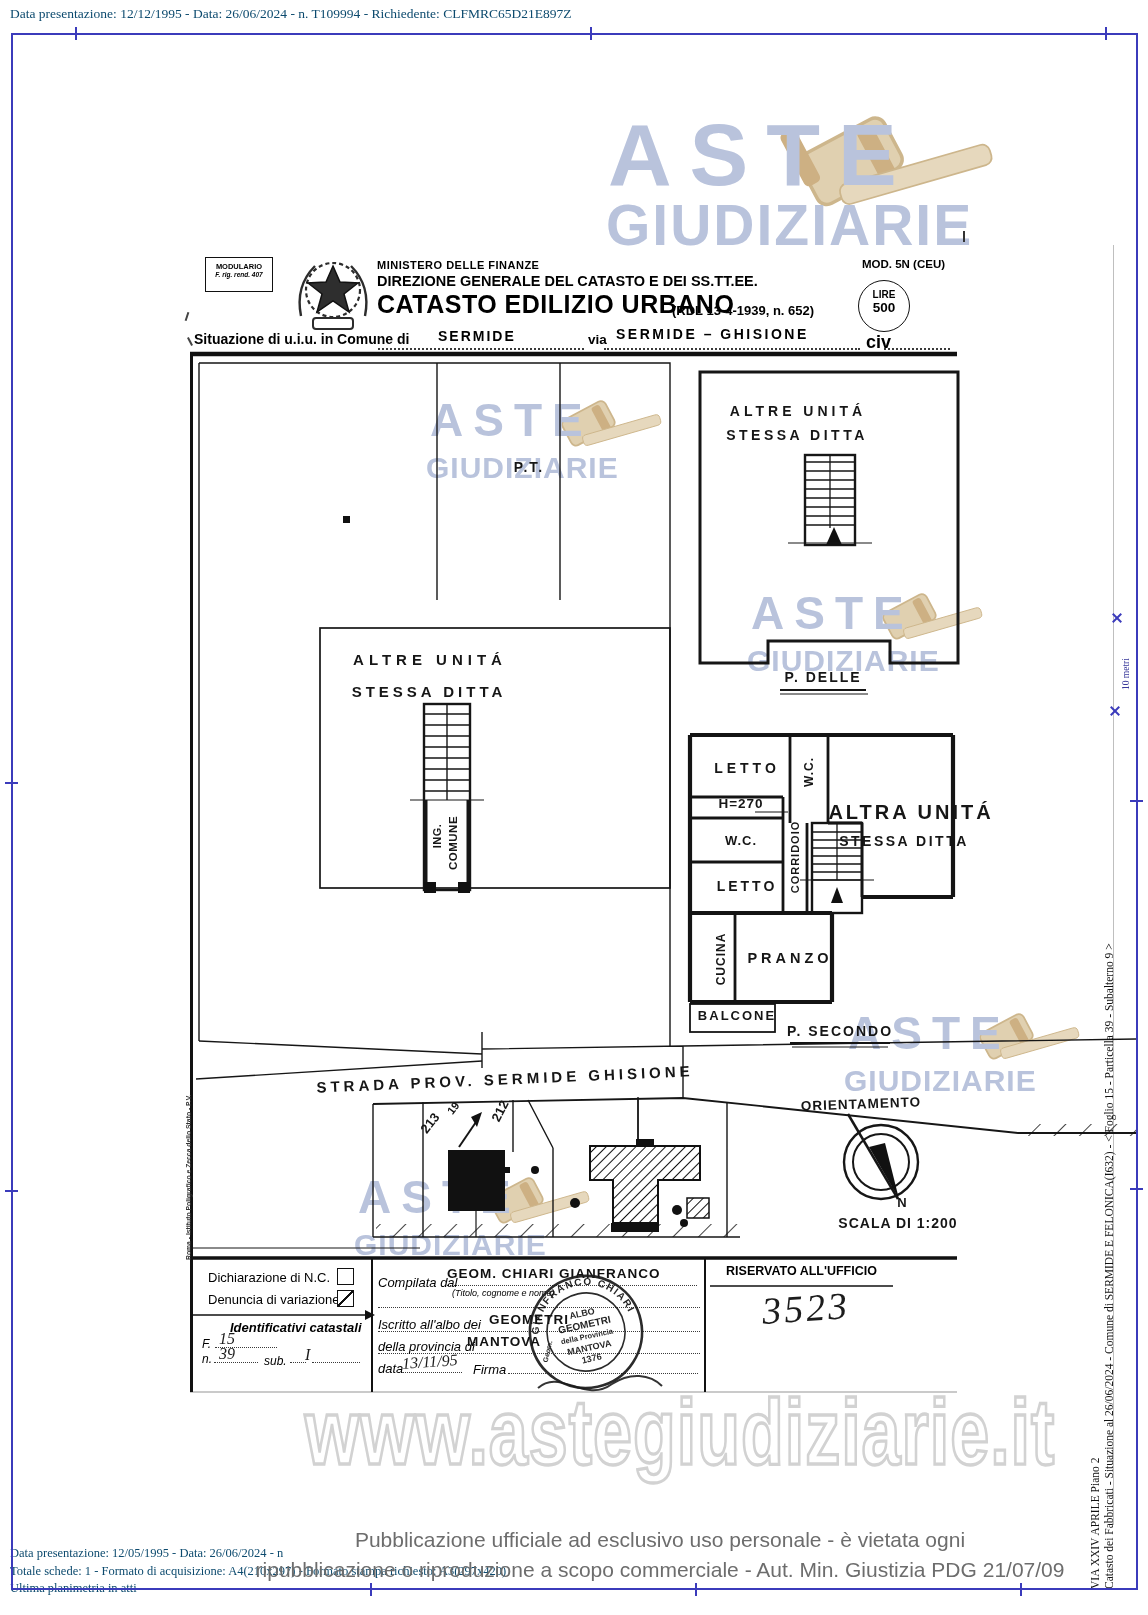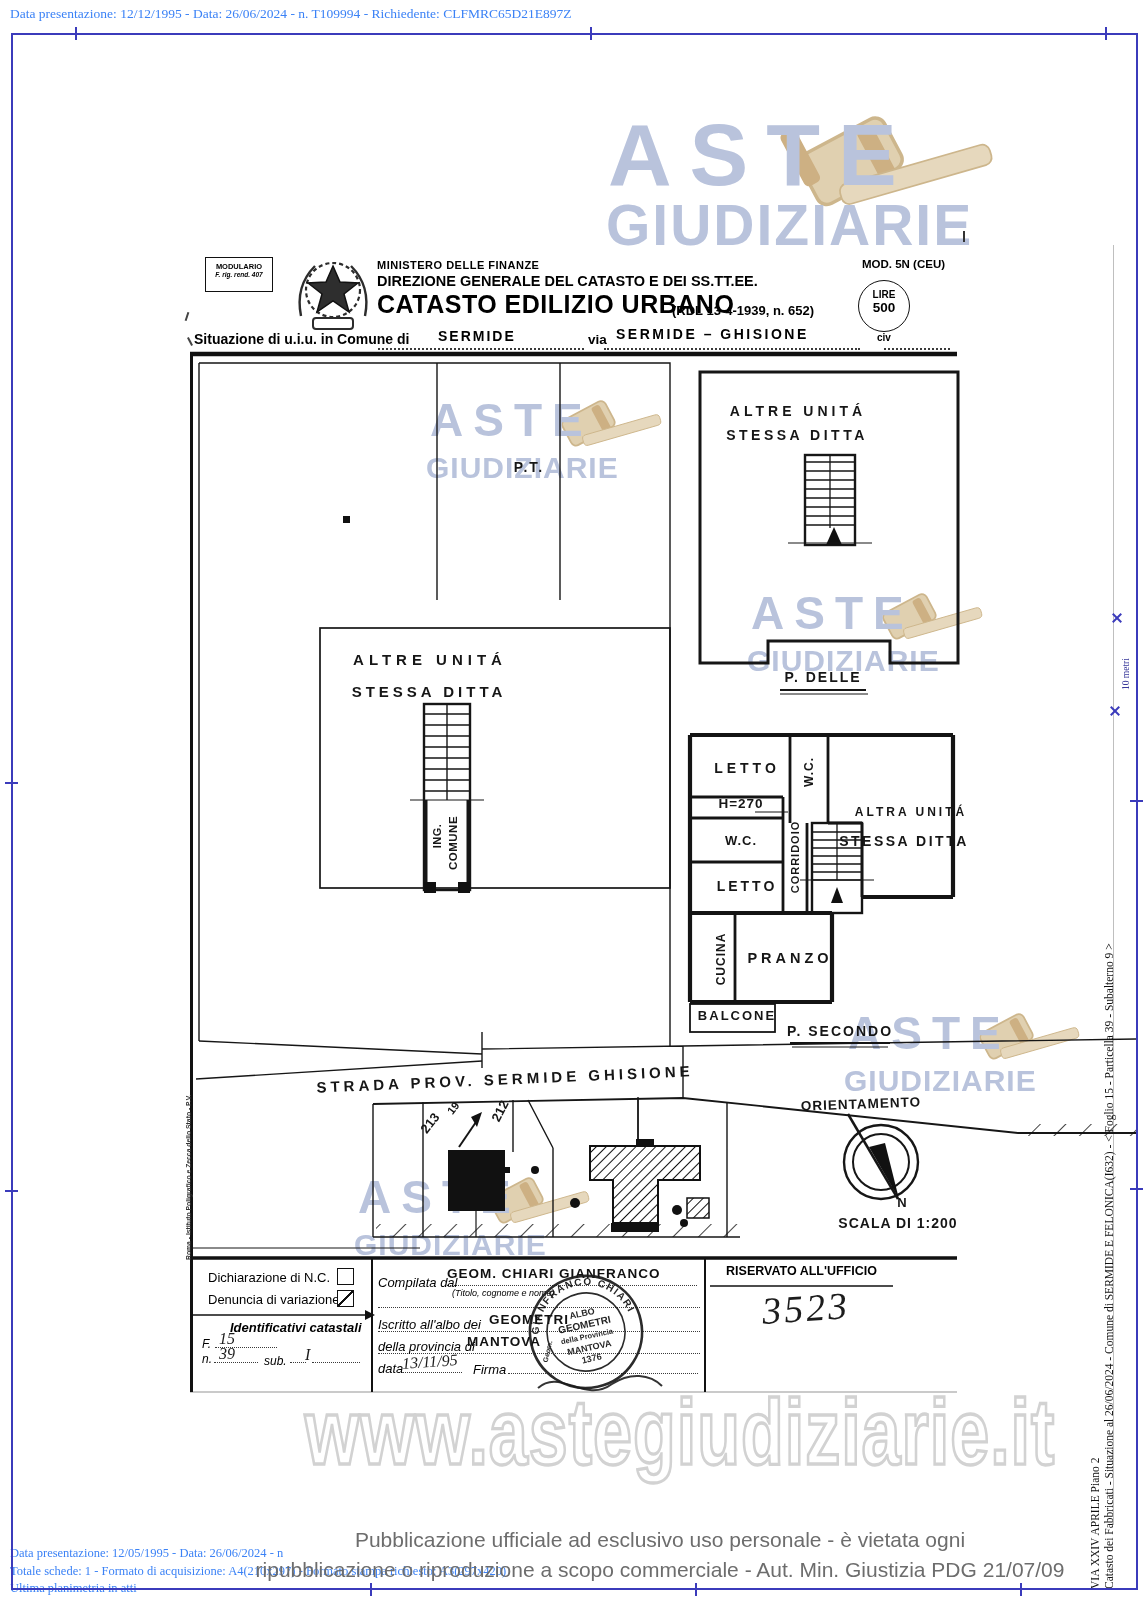--- a/index.html
+++ b/index.html
@@ -9,21 +9,21 @@
   
   .pl{position:absolute;font-family:"Liberation Sans",sans-serif;font-weight:700;color:#161616;
       white-space:nowrap;transform:translate(-50%,-50%);z-index:3;}
   .rot{transform:translate(-50%,-50%) rotate(-90deg);}
   
   .fl{position:absolute;font-size:13px;color:#000000;white-space:nowrap;z-index:3;}
   .it{font-style:italic;}
   .fv{position:absolute;font-weight:700;font-size:13.5px;letter-spacing:1px;color:#111;white-space:nowrap;z-index:3;}
   .hw{position:absolute;font-family:"Liberation Serif",serif;font-style:italic;color:#1c1c1c;white-space:nowrap;z-index:3;}
   .dots{position:absolute;border-bottom:2px dotted #3a3a3a;z-index:2;}
-  .serifsm{position:absolute;font-family:"Liberation Serif",serif;font-size:12.5px;color:#3b82f6;white-space:nowrap;z-index:4;}
+  .serifsm{position:absolute;font-family:"Liberation Serif",serif;font-size:12.5px;color:#0c4a6e;white-space:nowrap;z-index:4;}
   .vtext{position:absolute;transform-origin:0 0;transform:rotate(-90deg);white-space:nowrap;z-index:6;}
   
   .bl{position:absolute;background:#3b3bbb;z-index:7;}
   .bx{position:absolute;width:12px;height:12px;z-index:7;}
   .bx i{position:absolute;left:0;top:5px;width:12px;height:2px;background:#3b3bbb;display:block;}
   .bx i:first-child{transform:rotate(45deg);} .bx i:last-child{transform:rotate(-45deg);}
   
   .wm{position:absolute;z-index:1;}
   .wm .a{position:absolute;font-weight:700;color:#b9c3dc;white-space:nowrap;font-family:"Liberation Sans",sans-serif;}
   .gavel{position:absolute;}
@@ -124,21 +124,21 @@
     <div style="font-size:10px;font-weight:600;margin-top:8px;">LIRE</div>
     <div style="font-size:13.5px;font-weight:800;">500</div>
   </div>
 
   <div class="abs" style="left:194px;top:331px;font-size:14px;font-weight:600;z-index:3;">Situazione di u.i.u. in Comune di</div>
   <div class="dots" style="left:378px;top:331px;width:206px;height:17px;"></div>
   <div class="abs" style="left:438px;top:328px;font-size:14px;font-weight:700;letter-spacing:2px;z-index:3;">SERMIDE</div>
   <div class="abs" style="left:588px;top:332px;font-size:13.5px;font-weight:600;z-index:3;">via</div>
   <div class="dots" style="left:604px;top:331px;width:256px;height:17px;"></div>
   <div class="abs" style="left:616px;top:326px;font-size:14px;font-weight:700;letter-spacing:2.5px;z-index:3;">SERMIDE – GHISIONE</div>
-  <div class="abs" style="left:866px;top:332px;font-size:10px;font-weight:600;z-index:3;margin-left:11px;">civ</div>
+  <div class="abs" style="left:866px;top:332px;font-size:18px;font-weight:600;z-index:3;">civ</div>
   <div class="dots" style="left:884px;top:331px;width:66px;height:17px;"></div>
 
   <svg class="abs" style="left:0;top:0;z-index:2;" width="1148" height="1615" viewBox="0 0 1148 1615">
     <defs>
       <pattern id="hh" width="18" height="18" patternUnits="userSpaceOnUse" patternTransform="rotate(45)">
         <line x1="0" y1="0" x2="0" y2="18" stroke="#111" stroke-width="1.6"></line>
       </pattern>
       <pattern id="hh2" width="7" height="7" patternUnits="userSpaceOnUse" patternTransform="rotate(45)">
         <line x1="0" y1="0" x2="0" y2="7" stroke="#111" stroke-width="2"></line>
       </pattern>
@@ -241,21 +241,21 @@
   <div class="pl" style="left:798px;top:411px;font-size:14px;letter-spacing:4px;">ALTRE UNITÁ</div>
   <div class="pl" style="left:797px;top:435px;font-size:14px;letter-spacing:3.5px;">STESSA DITTA</div>
   <div class="pl" style="left:823px;top:677px;font-size:14px;letter-spacing:2px;">P. DELLE</div>
 
   <div class="pl" style="left:747px;top:768px;font-size:14px;letter-spacing:4px;">LETTO</div>
   <div class="pl rot" style="left:809px;top:772px;font-size:12px;letter-spacing:1px;">W.C.</div>
   <div class="pl" style="left:741px;top:803px;font-size:13.5px;letter-spacing:1px;">H=270</div>
   <div class="pl rot" style="left:795px;top:857px;font-size:11px;letter-spacing:1px;">CORRIDOIO</div>
   <div class="pl" style="left:741px;top:840px;font-size:13px;letter-spacing:1px;">W.C.</div>
   <div class="pl" style="left:747px;top:886px;font-size:14px;letter-spacing:3px;">LETTO</div>
-  <div class="pl" style="left:911px;top:812px;font-size:12px;letter-spacing:3px;text-align:center;">ALTRA UNITÁ</div>
+  <div class="pl" style="left:911px;top:812px;font-size:20px;letter-spacing:3px;text-align:center;">ALTRA UNITÁ</div>
   <div class="pl" style="left:904px;top:841px;font-size:14px;letter-spacing:2.5px;">STESSA DITTA</div>
   <div class="pl rot" style="left:721px;top:959px;font-size:12px;letter-spacing:1px;">CUCINA</div>
   <div class="pl" style="left:790px;top:958px;font-size:14.5px;letter-spacing:4px;">PRANZO</div>
   <div class="pl" style="left:737px;top:1015px;font-size:13px;letter-spacing:2px;">BALCONE</div>
   <div class="pl" style="left:840px;top:1031px;font-size:14px;letter-spacing:2px;">P. SECONDO</div>
 
   <div class="pl" style="left:505px;top:1079px;font-size:15px;letter-spacing:4px;transform:translate(-50%,-50%) rotate(-2.5deg);">STRADA PROV. SERMIDE GHISIONE</div>
   <div class="pl" style="left:430px;top:1123px;font-size:13px;transform:translate(-50%,-50%) rotate(-52deg);">213</div>
   <div class="pl" style="left:453px;top:1108px;font-size:11px;transform:translate(-50%,-50%) rotate(-52deg);">19</div>
   <div class="pl" style="left:500px;top:1111px;font-size:13px;transform:translate(-50%,-50%) rotate(-63deg);">212</div>

